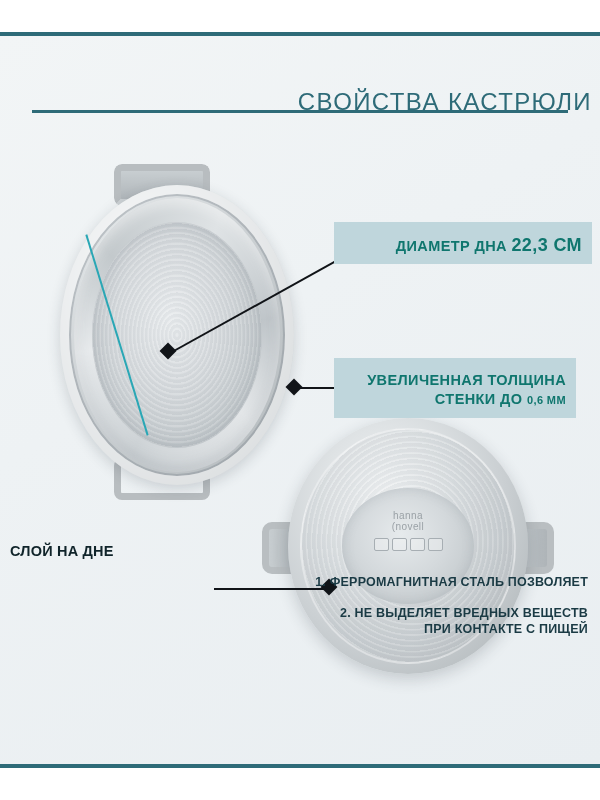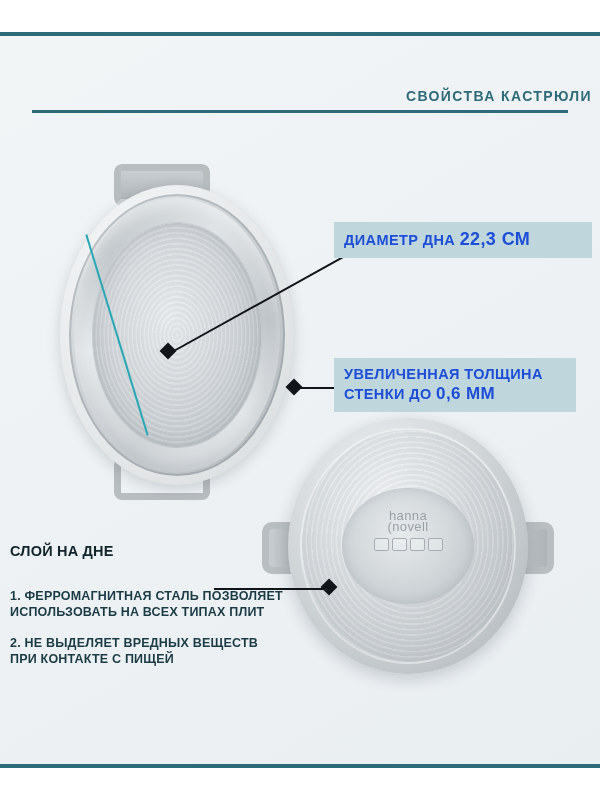--- a/index.html
+++ b/index.html
@@ -43,24 +43,24 @@
     left: 32px;
     top: 78px;
     width: 536px;
     height: 3px;
     background: #2e6b78;
   }
   #header-title {
     position: absolute;
     right: 8px;
     top: 56px;
-    font-size: 14px;
+    font-size: 24px;
     letter-spacing: 1.4px;
     color: #2e6b78;
-    font-weight: bold;
+    font-weight: normal;
     text-transform: uppercase;
     white-space: nowrap;
   }
 
   
   #pot-top {
     position: absolute;
     left: 52px;
     top: 120px;
     width: 250px;
@@ -217,21 +217,21 @@
     background:
       radial-gradient(ellipse at 45% 40%, #e6eaec 0%, #d4d9dc 45%, #c3c9cc 80%, #bcc2c5 100%);
     box-shadow: inset 0 0 12px rgba(110,120,130,0.2);
   }
   #stamp-brand {
     position: absolute;
     left: 84px;
     top: 96px;
     width: 132px;
     text-align: center;
-    font-size: 13px;
+    font-size: 10px;
     color: #9aa1a6;
     letter-spacing: 0.4px;
     line-height: 11px;
     font-family: "Liberation Sans", sans-serif;
   }
   #stamp-icons {
     position: absolute;
     left: 84px;
     top: 124px;
     width: 132px;
@@ -244,43 +244,44 @@
     height: 11px;
     border: 1px solid #a7aeb3;
     border-radius: 2px;
     background: rgba(255,255,255,0.25);
   }
 
   
   .callout-box {
     position: absolute;
     background: #bfd6dc;
-    color: #1d4ed8;
+    color: #0f766e;
     font-weight: bold;
     text-transform: uppercase;
     letter-spacing: 0.4px;
-    padding: 7px 10px 8px 10px;
+    padding: 13px 10px 8px 10px;
     box-sizing: border-box;
+    text-align: right;
   }
   #callout-1 {
     left: 334px;
     top: 190px;
     width: 258px;
     font-size: 14.5px;
     white-space: nowrap;
   }
   #callout-1 .big { font-size: 18px; }
   #callout-2 {
     left: 334px;
     top: 326px;
     width: 242px;
     font-size: 14.5px;
     line-height: 19px;
   }
-  #callout-2 .big { font-size: 17px; }
+  #callout-2 .big { font-size: 11px; }
 
   
   .marker {
     position: absolute;
     width: 12px;
     height: 12px;
     background: #111418;
     transform: rotate(45deg);
   }
   #marker-1 { left: 162px; top: 313px; }
@@ -320,22 +321,23 @@
   }
   #text-title {
     font-size: 14.5px;
     font-weight: bold;
     color: #10242a;
     text-transform: uppercase;
     line-height: 18px;
     letter-spacing: 0.2px;
   }
   #features {
-    margin-top: 28px;
+    margin-top: 14px;
     width: 578px;
+    text-align: right;
   }
   .feature {
     font-size: 12.5px;
     font-weight: bold;
     color: #1a3a44;
     text-transform: uppercase;
     line-height: 16px;
     margin-bottom: 15px;
     letter-spacing: 0.2px;
   }
@@ -406,21 +408,20 @@
     </div>
 
     <div id="text-block">
       <div id="text-title">
         <br>
         <span>СЛОЙ НА ДНЕ</span>
       </div>
       <div id="features">
         <div class="feature">
           <span>1. ФЕРРОМАГНИТНАЯ СТАЛЬ ПОЗВОЛЯЕТ</span>
-          <span class="feature-line2">ИСПОЛЬЗОВАТЬ НА ВСЕХ ТИПАХ ПЛИТ</span>
         </div>
         <div class="feature">
           <span>2. НЕ ВЫДЕЛЯЕТ ВРЕДНЫХ ВЕЩЕСТВ</span>
           <span class="feature-line2">ПРИ КОНТАКТЕ С ПИЩЕЙ</span>
         </div>
       </div>
     </div>
 
   </div>
 </div>

